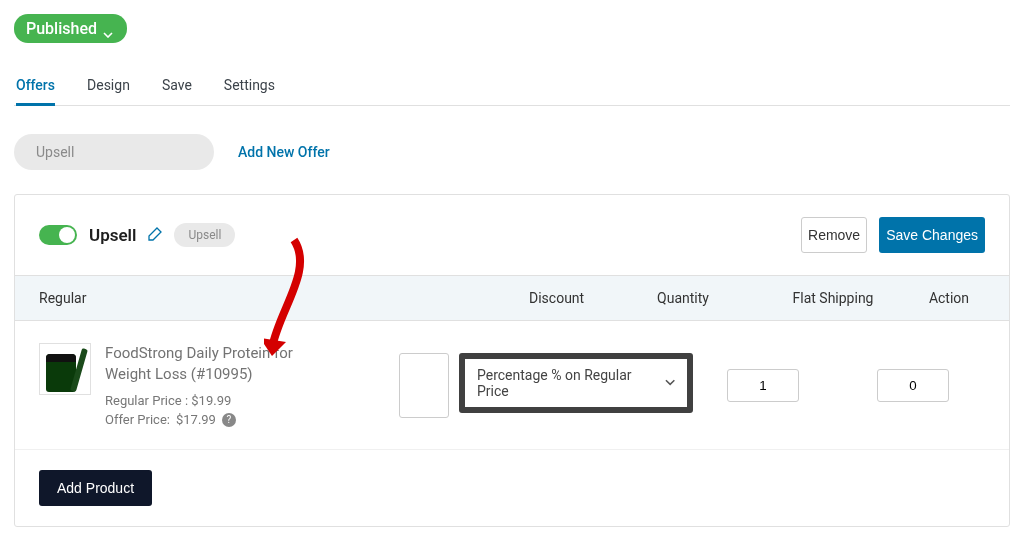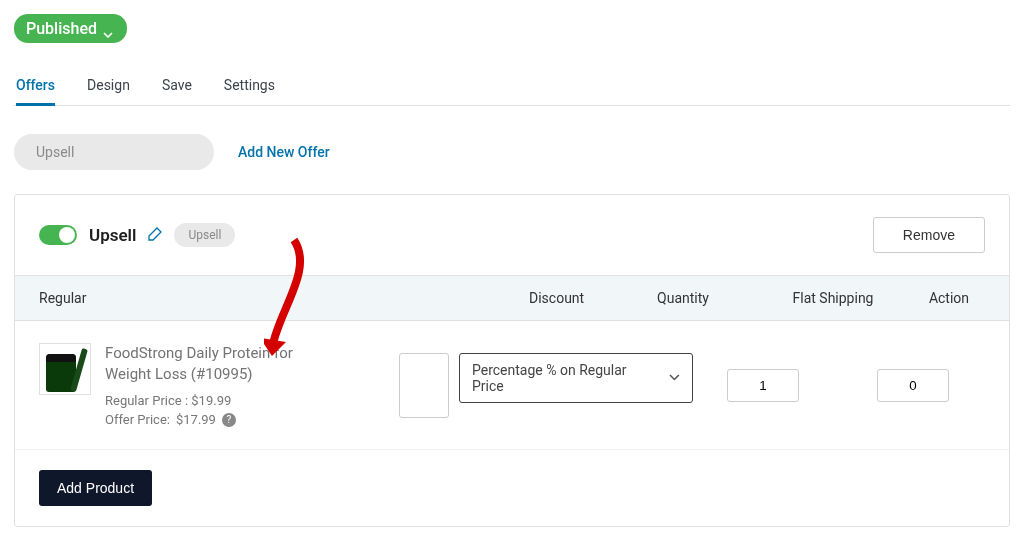--- a/index.html
+++ b/index.html
@@ -44,21 +44,21 @@
     content: ""; position: absolute; width: 16px; height: 16px; background: #fff;
     border-radius: 50%; right: 2px; top: 2px;
   }
   .card-title { font-size: 17px; font-weight: 600; }
   .edit-icon { color: #0073aa; cursor: pointer; }
   .tiny-pill {
     background: #e9e9e9; color: #8a8a8a; padding: 5px 14px; border-radius: 14px;
     font-size: 12px;
   }
   .btn {
-    padding: 9px 29px; border-radius: 3px; font-size: 14px; cursor: pointer;
+    padding: 9px 6px; border-radius: 3px; font-size: 14px; cursor: pointer;
     border: 1px solid transparent;
   }
   .btn-secondary { background: #fff; border-color: #ccc; color: #333; }
   .btn-primary { background: #0073aa; color: #fff; }
   .table-head {
     display: flex; padding: 14px 24px; background: #f1f6f9;
     border-top: 1px solid #e0e0e0; border-bottom: 1px solid #e0e0e0;
     font-size: 14px; color: #333;
   }
   .col-product { flex: 0 0 360px; }
@@ -90,21 +90,21 @@
   .help-dot {
     width: 14px; height: 14px; border-radius: 50%; background: #888; color: #fff;
     font-size: 10px; display: inline-flex; align-items: center; justify-content: center;
   }
   .discount-cell { flex: 1; display: flex; gap: 10px; align-items: flex-start; padding-left: 0;}
   .input-sm {
     width: 44px; padding: 24px; border: 1px solid #ccc; border-radius: 3px; text-align: center;
   }
   .select {
     display: flex; align-items: center; gap: 10px; padding: 8px 12px;
-    border: 1px solid #404040; border-radius: 3px; cursor: pointer; background: #fff;
+    border: 6px solid #404040; border-radius: 3px; cursor: pointer; background: #fff;
     font-size: 14px; color: #444; min-width: 234px; justify-content: space-between;
   }
   .qty-cell { flex: 0 0 140px; display: flex; justify-content: center; }
   .ship-cell { flex: 0 0 160px; display: flex; justify-content: center; }
   .input-md {
     width: 72px; padding: 8px; border: 1px solid #ccc; border-radius: 3px; text-align: center;
   }
   .action-cell { flex: 0 0 72px; display: flex; justify-content: center; }
   .footer { padding: 20px 24px; }
   .add-btn {
@@ -147,20 +147,21 @@
       <span class="card-title">Upsell</span>
       <span class="edit-icon">
         <svg width="14" height="14" viewBox="0 0 14 14">
             <path d="M9 1l4 4-8 8H1v-4z" stroke="#0073aa" stroke-width="1.3" fill="none"></path>
           </svg>
       </span>
       <span class="tiny-pill">Upsell</span>
     </div>
     <div style="display:flex; gap:12px;">
       <button class="btn btn-secondary">Remove</button>
+      <button class="btn btn-primary">Save Changes</button>
     </div>
   </div>
 
   <div class="table-head">
     <div class="col-product">Regular</div>
     <div class="col-discount">Discount</div>
     <div class="col-qty">Quantity</div>
     <div class="col-ship">Flat Shipping</div>
     <div class="col-action">Action</div>
   </div>

